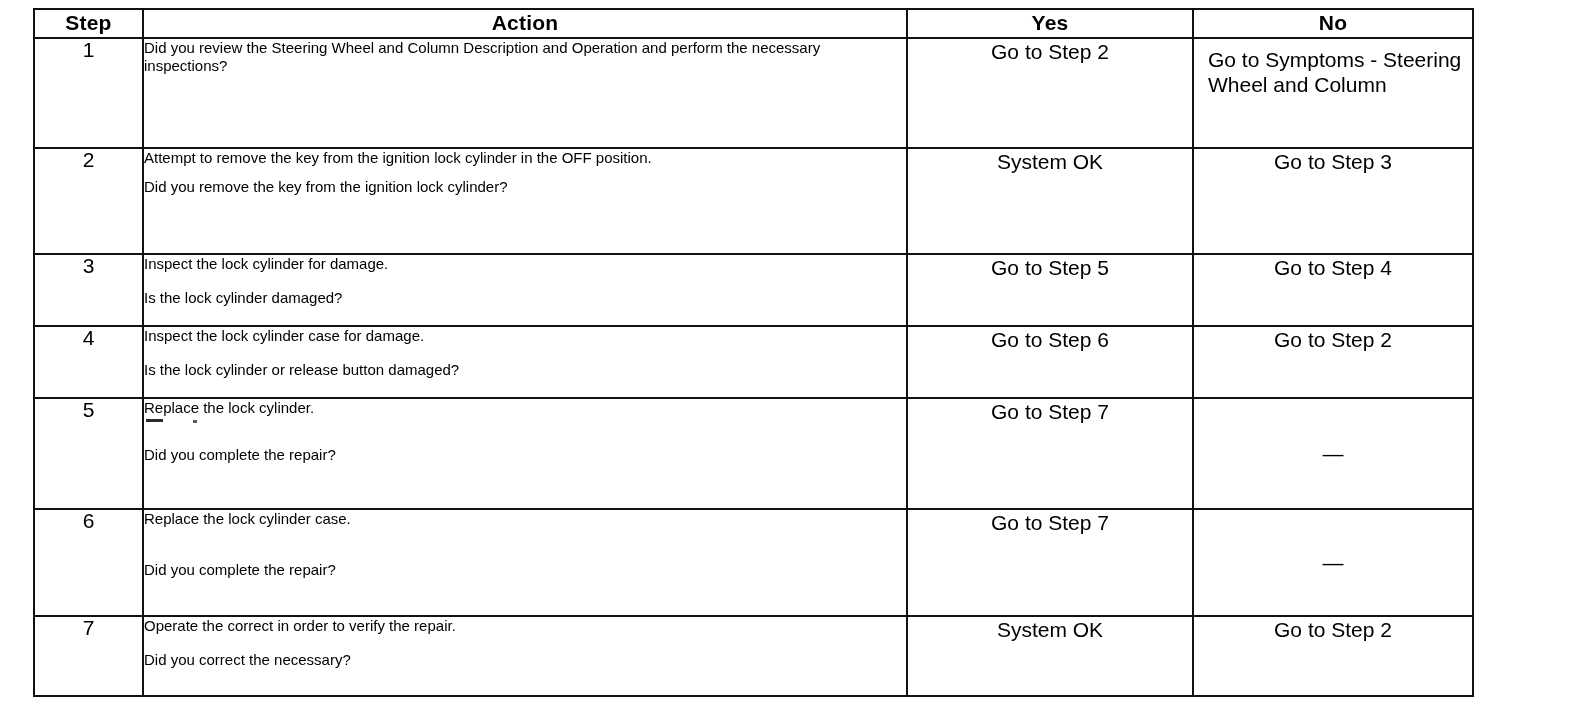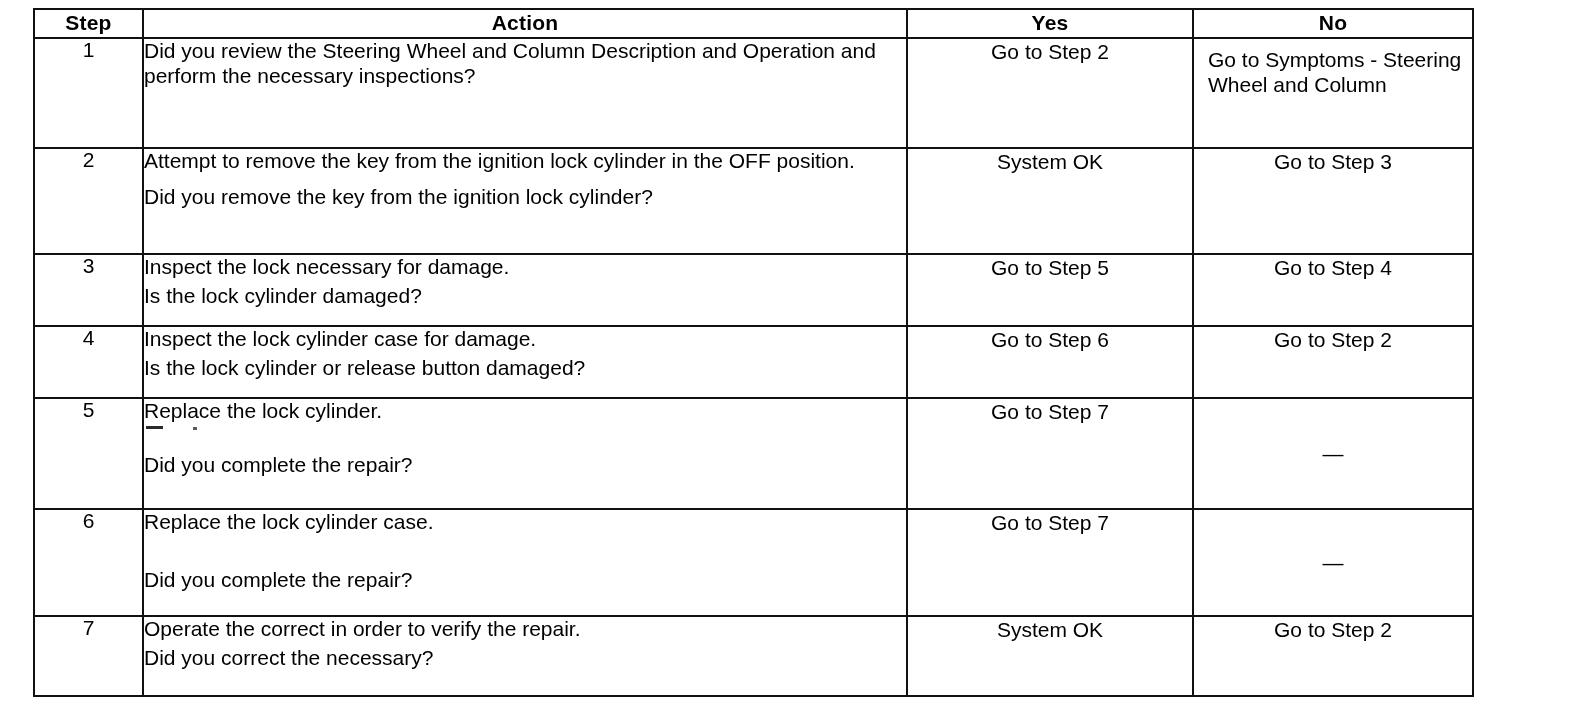--- a/index.html
+++ b/index.html
@@ -64,30 +64,30 @@
     font-size: 21px;
     line-height: 1;
   }
 
   
   td.action-cell {
     vertical-align: top;
     padding: 7px 8px 4px 10px;
   }
   .action-line {
-    font-size: 21px;
+    font-size: 15px;
     line-height: 1.17;
     text-align: left;
     white-space: pre-wrap;
   }
   .action-line + .action-line {
     margin-top: 11px;
   }
   .action-line.tight + .action-line.tight {
-    margin-top: 4px;
+    margin-top: 16px;
   }
   
   .scan-smudge {
     position: relative;
     height: 10px;
     margin-top: -2px;
   }
   .scan-smudge::before {
     content: "";
     position: absolute;
@@ -179,21 +179,21 @@
           <span>System OK</span><span class="ital"></span>
         </td>
         <td class="result-cell">
           <span>Go to </span><span class="ital">Step 3</span>
         </td>
       </tr>
 
       <tr style="height:72px;">
         <td class="step-cell">3</td>
         <td class="action-cell">
-          <div class="action-line tight">Inspect the lock necessary for damage.</div>
+          <div class="action-line tight">Inspect the lock cylinder for damage.</div>
           <div class="action-line tight">Is the lock cylinder damaged?</div>
         </td>
         <td class="result-cell">
           <span>Go to </span><span class="ital">Step 5</span>
         </td>
         <td class="result-cell">
           <span>Go to </span><span class="ital">Step 4</span>
         </td>
       </tr>
 

